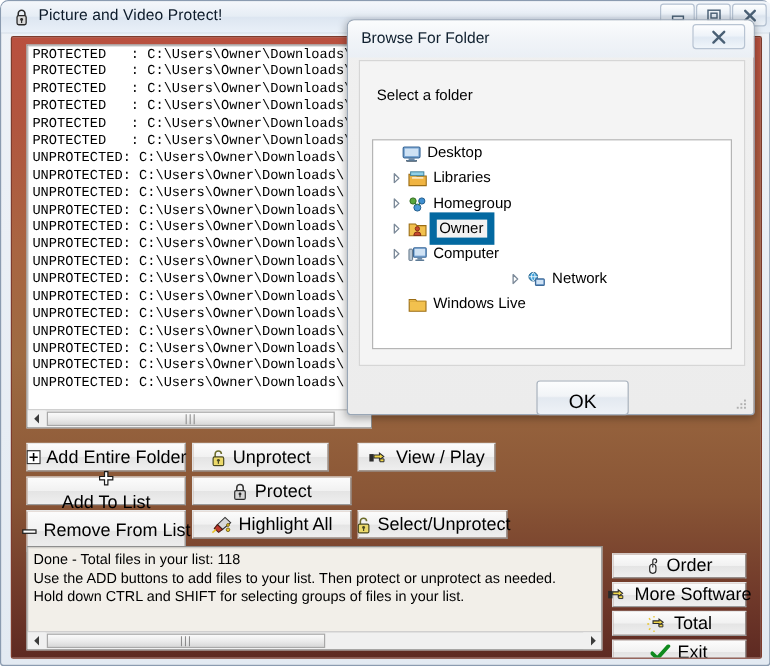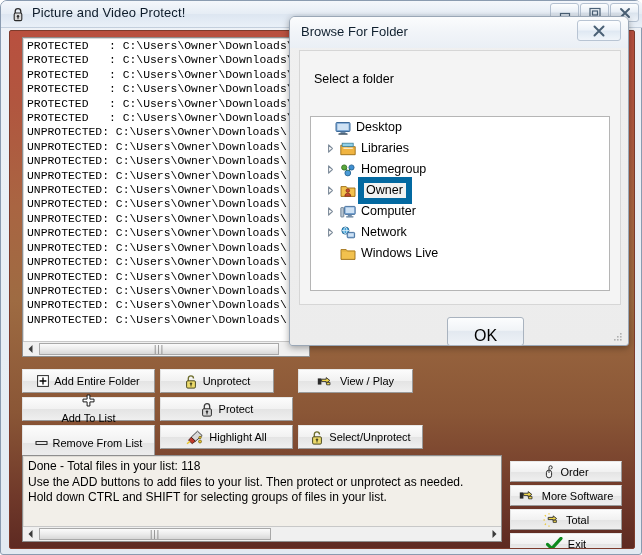--- a/index.html
+++ b/index.html
@@ -156,21 +156,21 @@
   }
 
   
   .btn {
     position: absolute;
     box-sizing: border-box;
     background: linear-gradient(to bottom, #fcfcfc 0%, #f1f1f1 50%, #e4e4e4 51%, #efefef 100%);
     border: 1px solid #9a9a9a;
     border-top-color: #e8e8e8;
     border-left-color: #e2e2e2;
-    font-size: 11px;
+    font-size: 15px;
     color: #000000;
     display: flex;
     align-items: center;
     justify-content: center;
     gap: 5px;
     cursor: default;
     white-space: nowrap;
   }
   .btn .ico { display: inline-flex; align-items: center; justify-content: center; flex: none; }
   .btn .lbl { display: inline-block; }
@@ -627,21 +627,21 @@
                 <svg width="16" height="14" viewBox="0 0 16 14">
                   <rect x="0.8" y="2.6" width="3" height="9.4" rx="0.6" fill="#b9c6d2" stroke="#5f7488" stroke-width="0.8"></rect>
                   <rect x="4.6" y="1.4" width="10.6" height="8" rx="0.8" fill="#7ba7d4" stroke="#3d6a99" stroke-width="0.9"></rect>
                   <rect x="5.6" y="2.4" width="8.6" height="5.6" fill="#cfe2f4"></rect>
                   <rect x="7.8" y="9.8" width="4" height="1.6" fill="#6e8ba8"></rect>
                   <rect x="6" y="11.2" width="7.6" height="1.2" rx="0.6" fill="#5c7a96"></rect>
                 </svg>
               </span>
               <span class="tlabel">Computer</span>
             </div>
-            <div class="tree-item" style="padding-left: 11px;">
+            <div class="tree-item" style="padding-left: 11px; justify-content: center;">
               <span class="expander">
                 <svg width="7" height="9" viewBox="0 0 7 9">
                   <path d="M1.6 0.8 L5.4 4.5 L1.6 8.2 Z" fill="none" stroke="#7c8a99" stroke-width="1.1" stroke-linejoin="round"></path>
                 </svg>
               </span>
               <span class="tico">
                 <svg width="16" height="14" viewBox="0 0 16 14">
                   <circle cx="5.4" cy="4.6" r="3.6" fill="#3fa0d8" stroke="#1f5f8a" stroke-width="0.8"></circle>
                   <path d="M1.8 4.6 h7.2 M5.4 1 a5 5 0 0 1 0 7.2 M5.4 1 a5 5 0 0 0 0 7.2" fill="none" stroke="#ffffff" stroke-width="0.7"></path>
                   <rect x="7.2" y="6.4" width="7.4" height="5.4" rx="0.8" fill="#7ba7d4" stroke="#3d6a99" stroke-width="0.9"></rect>

